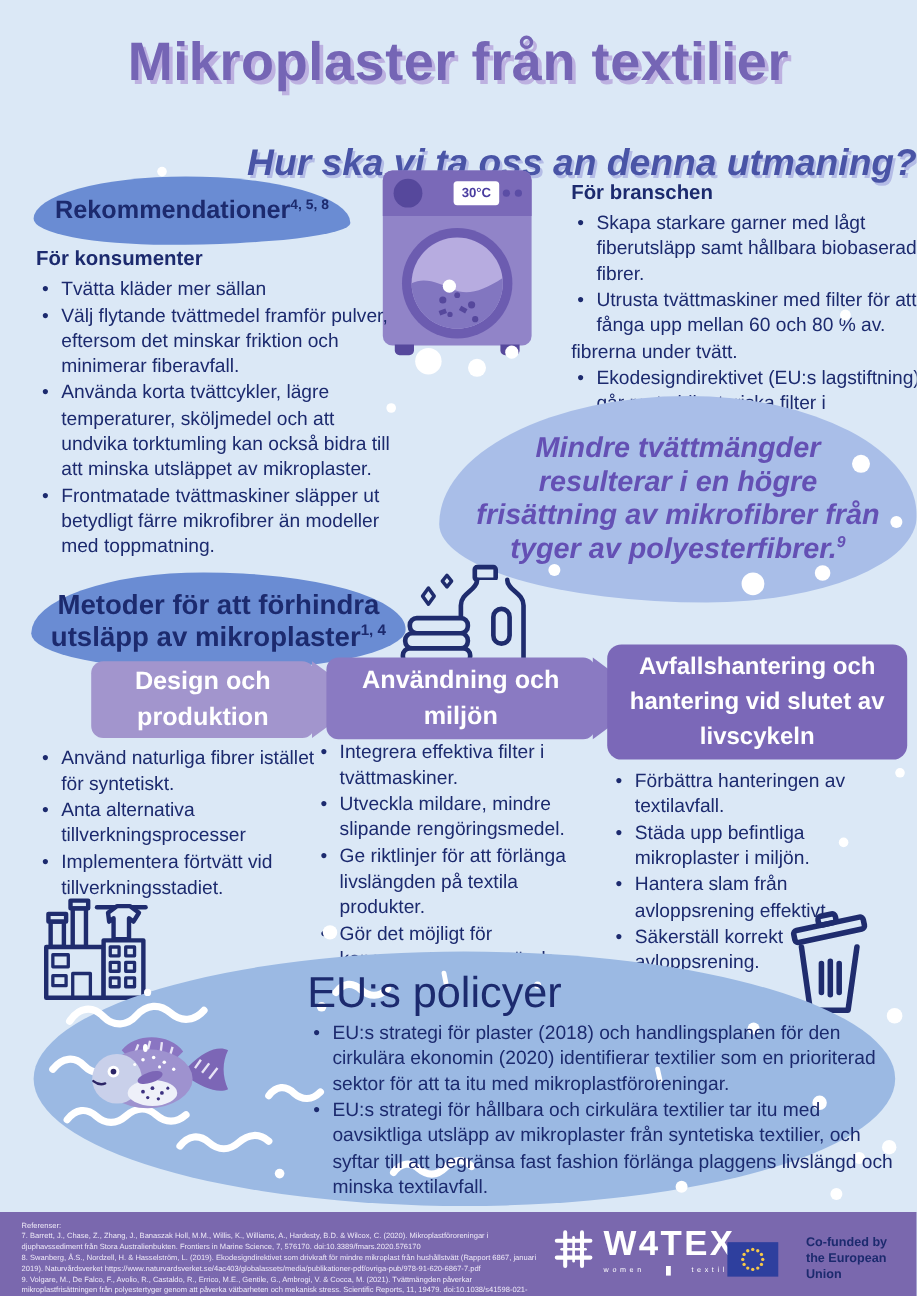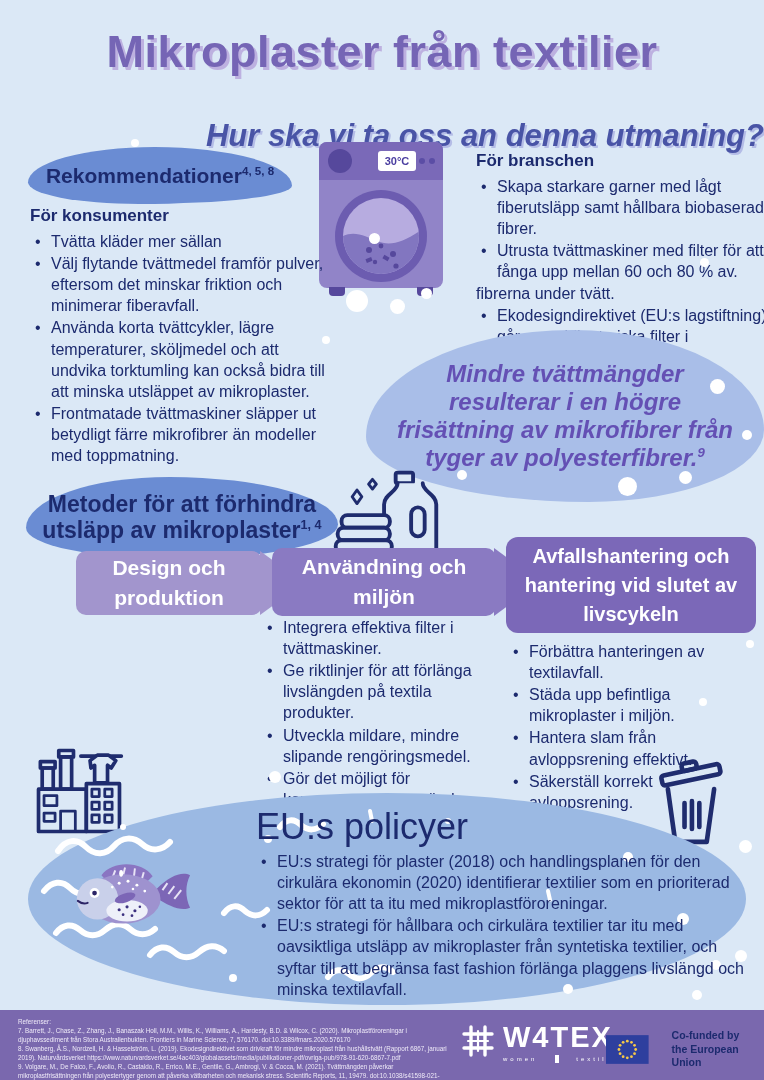--- a/index.html
+++ b/index.html
@@ -206,25 +206,32 @@
   <div class="step step1">
     <span>Design och produktion</span>
   </div>
   <div class="step step2">
     <span>Användning och miljön</span>
   </div>
   <div class="step step3">
     <span>Avfallshantering och hantering vid slutet av livscykeln</span>
   </div>
 
+  <div class="section col1">
+    <ul class="bullets">
+      <li>Använd naturliga fibrer istället för syntetiskt.</li>
+      <li>Anta alternativa tillverkningsprocesser</li>
+      <li>Implementera förtvätt vid tillverkningsstadiet.</li>
+    </ul>
+  </div>
   <div class="section col2">
     <ul class="bullets">
       <li>Integrera effektiva filter i tvättmaskiner.</li>
+      <li>Utveckla mildare, mindre slipande rengöringsmedel.</li>
       <li>Ge riktlinjer för att förlänga livslängden på textila produkter.</li>
-      <li>Utveckla mildare, mindre slipande rengöringsmedel.</li>
       <li>Gör det möjligt för konsumenter att använda textilprodukter längre.</li>
     </ul>
   </div>
   <div class="section col3">
     <ul class="bullets">
       <li>Förbättra hanteringen av textilavfall.</li>
       <li>Städa upp befintliga mikroplaster i miljön.</li>
       <li>Hantera slam från avloppsrening effektivt.</li>
       <li>Säkerställ korrekt avloppsrening.</li>
     </ul>

